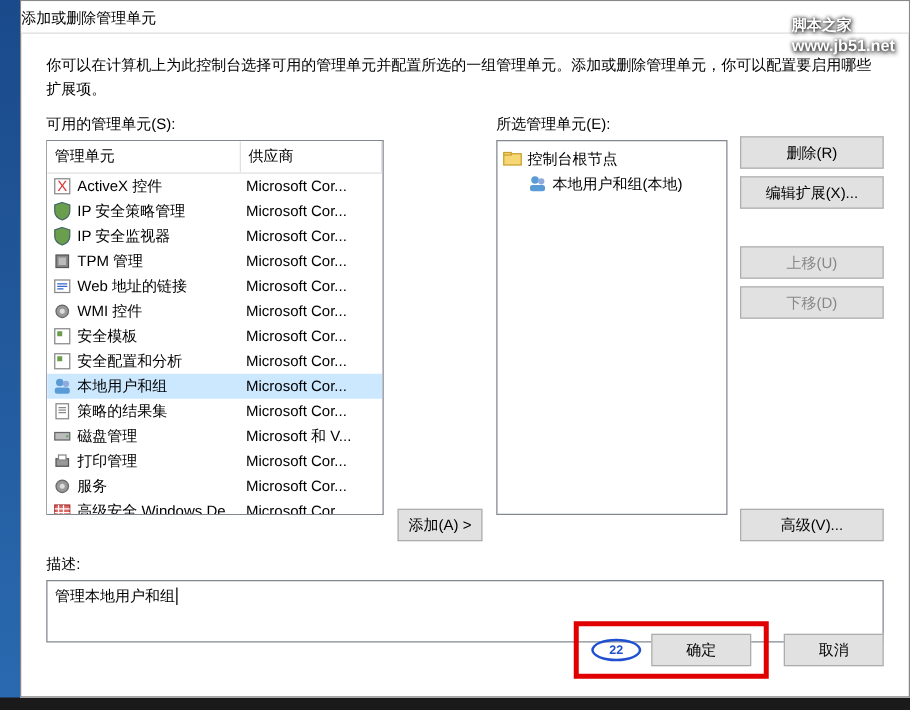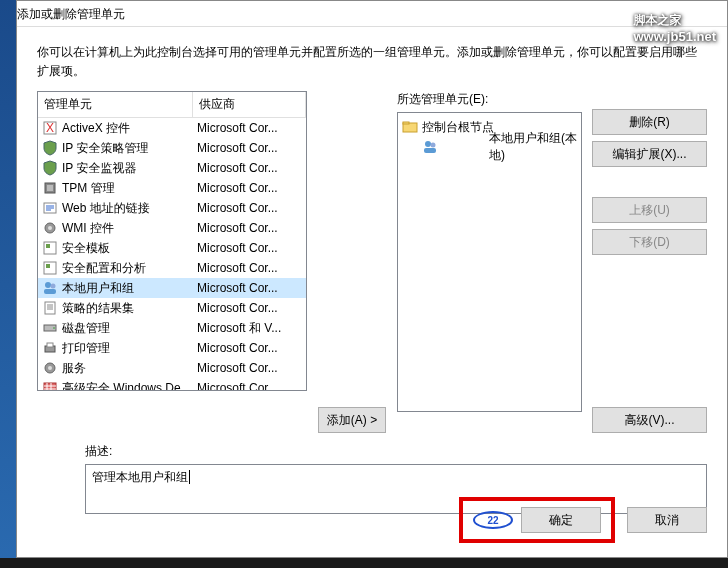--- a/index.html
+++ b/index.html
@@ -20,27 +20,27 @@
 .lv-header div { padding: 4px 6px; border-right: 1px solid #e0e0e0; }
 .lv-col1 { width: 155px; }
 .lv-col2 { flex: 1; }
 .lv-row { display: flex; align-items: center; height: 20px; padding-left: 4px; cursor: default; }
 .lv-row.selected { background: #cce8ff; }
 .lv-row .icon { width: 16px; height: 16px; margin-right: 4px; display: inline-flex; align-items: center; justify-content: center; }
 .lv-row .name { width: 135px; white-space: nowrap; overflow: hidden; }
 .lv-row .vendor { flex: 1; white-space: nowrap; overflow: hidden; }
 .treeview { border: 1px solid #828790; background: #fff; height: 300px; padding: 4px; }
 .tree-node { display: flex; align-items: center; height: 20px; }
-.tree-node.child { padding-left: 20px; gap: 47px; }
+.tree-node.child { padding-left: 20px; }
 .tree-node .icon { width: 16px; height: 16px; margin-right: 4px; display: inline-flex; align-items: center; justify-content: center; }
 .btn { height: 26px; background: #e1e1e1; border: 1px solid #adadad; cursor: pointer; padding: 0 6px; min-width: 98px; }
 .btn:disabled { color: #888; }
 .btn.small { min-width: 68px; }
 .spacer { height: 140px; }
-.desc-section { padding: 10px 20px 0 20px; margin-left: 48px; }
+.desc-section { padding: 10px 20px 0 20px; }
 .desc-box { width: 100%; height: 50px; border: 1px solid #828790; padding: 4px 6px; margin-top: 4px; }
 .bottom-buttons { position: absolute; bottom: 14px; right: 20px; display: flex; gap: 12px; align-items: center; }
 .bottom-buttons .btn { min-width: 80px; }
 .ok-highlight { border: 4px solid #e00000; padding: 6px 10px; display: flex; align-items: center; gap: 8px; }
 .circle-num { width: 40px; height: 18px; border: 2px solid #2050d0; border-radius: 50%; display: inline-flex; align-items: center; justify-content: center; color: #2050d0; font-size: 10px; font-weight: bold; }
 .icon svg { width: 16px; height: 16px; }
 .desktop-strip { position: absolute; left: 0; top: 0; width: 16px; height: 568px; background: linear-gradient(#1a4a8a,#2a6ab0); }
 .taskbar-hint { position: absolute; left: 0; bottom: 0; width: 728px; height: 10px; background: #1a1a1a; }
 </style>
 </head>
@@ -53,20 +53,21 @@
   <span>脚本之家</span>
   <span class="sub">www.jb51.net</span>
 </div>
 
 <div class="dialog">
   <div class="titlebar">添加或删除管理单元</div>
   <div class="desc-text">你可以在计算机上为此控制台选择可用的管理单元并配置所选的一组管理单元。添加或删除管理单元，你可以配置要启用哪些扩展项。</div>
 
   <div class="main-area">
     <div class="col-left">
+      <div class="group-label">可用的管理单元(S):</div>
       <div class="listview">
         <div class="lv-header">
           <div class="lv-col1">管理单元</div>
           <div class="lv-col2">供应商</div>
         </div>
         <div id="lv-body">
             <div class="lv-row">
               <span class="icon">
                 <svg viewBox="0 0 16 16">
                   <rect x="2" y="2" width="12" height="12" fill="#fff" stroke="#888"></rect>

